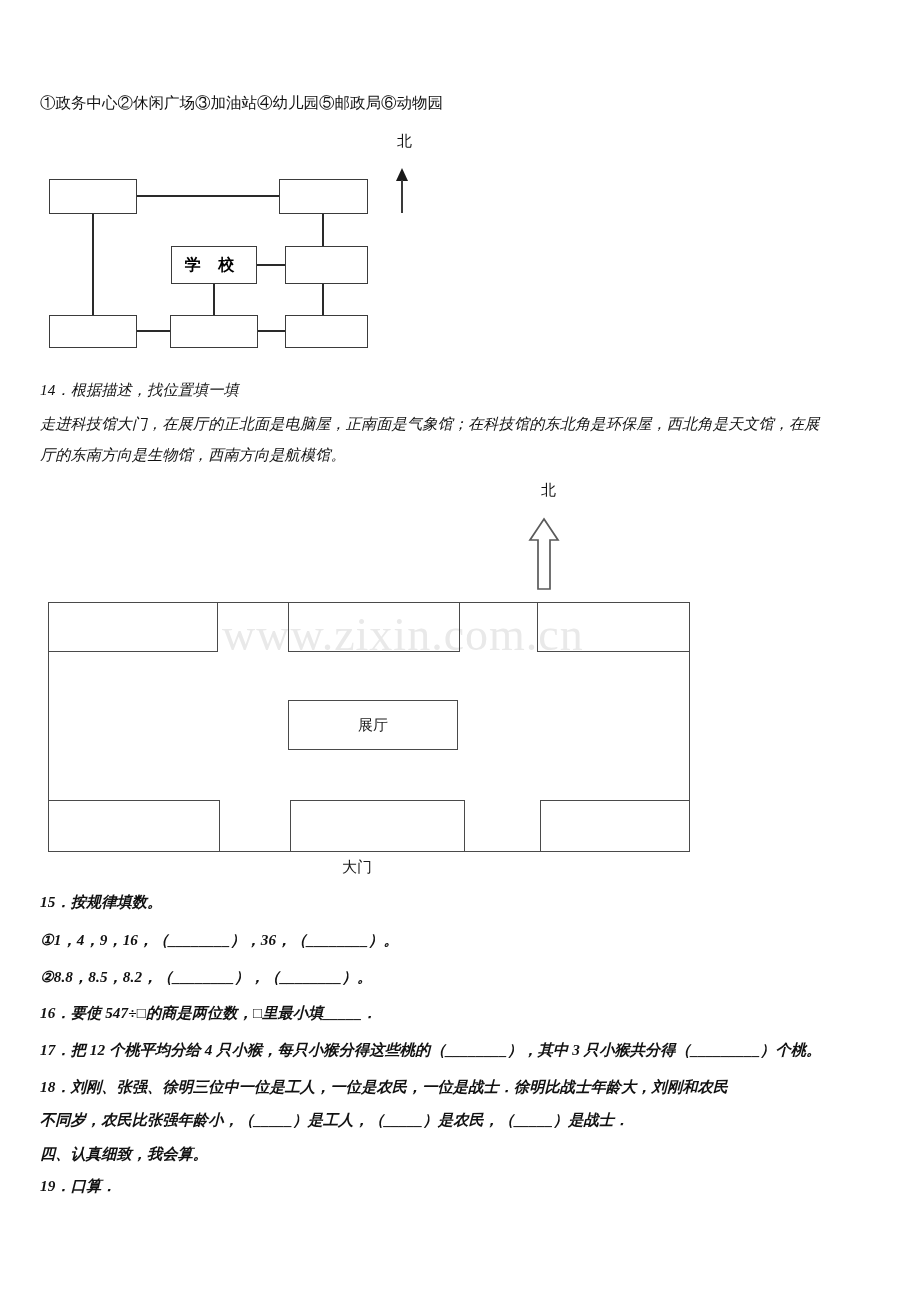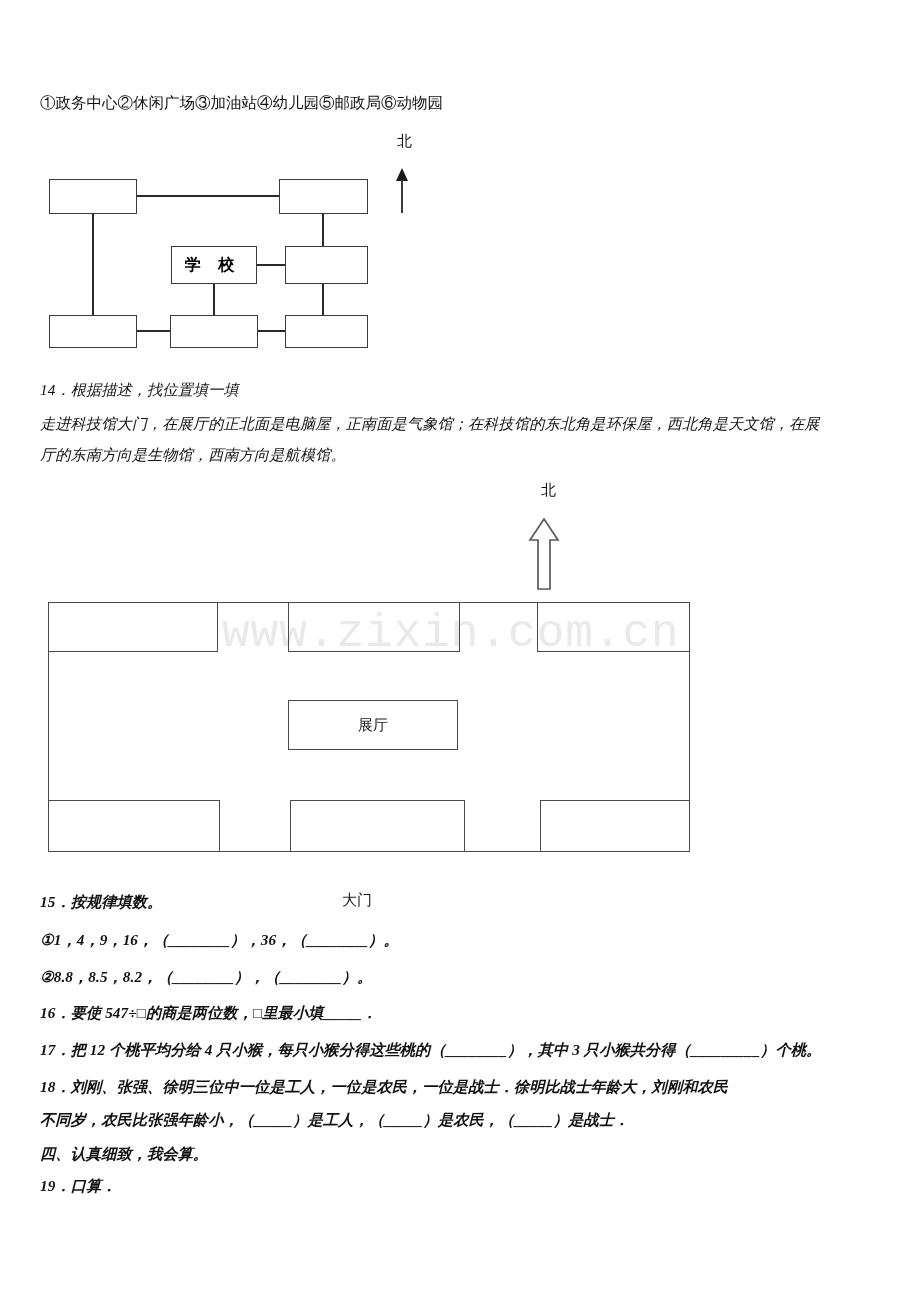--- a/index.html
+++ b/index.html
@@ -115,40 +115,39 @@
     transform: translateY(-50%);
     text-align: center;
     font-size: 15px;
     color: #1a1a1a;
     font-family: "DejaVu Sans", sans-serif;
   }
   .watermark {
     position: absolute;
     font-size: 46px;
     color: #e9e9e9;
-    font-family: Liberation Mono, monospace;
+    font-family: Liberation Serif, serif;
     letter-spacing: 1px;
     white-space: nowrap;
     z-index: 1;
     user-select: none;
     text-align: right;
   }
   .north2-label {
     position: absolute;
     font-size: 15px;
     color: #111;
     font-family: "DejaVu Sans", sans-serif;
   }
   .north2-arrow { position: absolute; z-index: 2; }
   .gate-label {
     position: absolute;
     font-size: 15px;
     color: #1a1a1a;
     font-family: "DejaVu Sans", sans-serif;
-    margin-top: 33px;
   }
 </style>
 </head>
 <body>
 
 <div class="page">
 
   <div class="txt" style="left:40px; top:92px; font-size:15.5px;">①政务中心②休闲广场③加油站④幼儿园⑤邮政局⑥动物园</div>
 
   <div class="d1">

